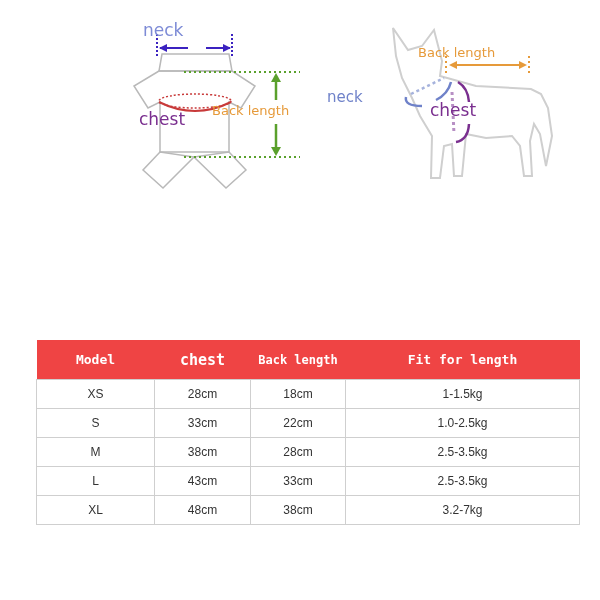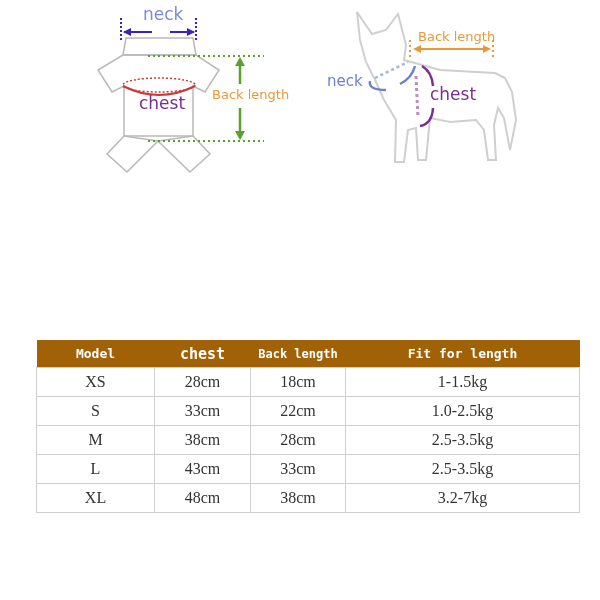--- a/index.html
+++ b/index.html
@@ -1,23 +1,23 @@
 <!DOCTYPE html>
 <html><head>
 <meta charset="utf-8">
 <style>
   html,body{margin:0;padding:0;background:#fff;}
   body{width:600px;height:600px;position:relative;overflow:hidden;font-family:"DejaVu Sans",sans-serif;}
-  .diagram{position:absolute;top:0;}
+  .diagram{position:absolute;top:16px;padding-left:36px;}
   #suit{left:0;width:300px;height:200px;}
   #dog{left:300px;width:300px;height:200px;}
   .lbl{position:absolute;white-space:nowrap;}
   table{position:absolute;left:36px;top:340px;width:543px;border-collapse:collapse;table-layout:fixed;}
-  th{background:#a16207;color:#fff;font-family:"DejaVu Sans Mono",monospace;font-weight:bold;font-size:13px;height:27px;padding:0;text-align:center;}
-  td{border:1px solid #cfcfcf;height:28px;padding:0;text-align:center;font-size:16px;color:#333;font-family:Liberation Serif, serif;}
+  th{background:#ef4444;color:#fff;font-family:"DejaVu Sans Mono",monospace;font-weight:bold;font-size:13px;height:39px;padding:0;text-align:center;}
+  td{border:1px solid #cfcfcf;height:28px;padding:0;text-align:center;font-size:12px;color:#333;font-family:Liberation Sans, sans-serif;}
 </style>
 </head>
 <body>
 
 <div class="diagram" id="suit">
   <svg width="300" height="200">
     <g fill="none" stroke="#b9b9b9" stroke-width="1.5">
       <polygon points="126,38 193,38 196,55 123,55"></polygon>
       <polygon points="123,55 98,70 112,92 124,86 124,136 193,136 193,86 205,92 219,70 196,55"></polygon>
       <polygon points="124,136 107,154 127,172 158,141"></polygon>

